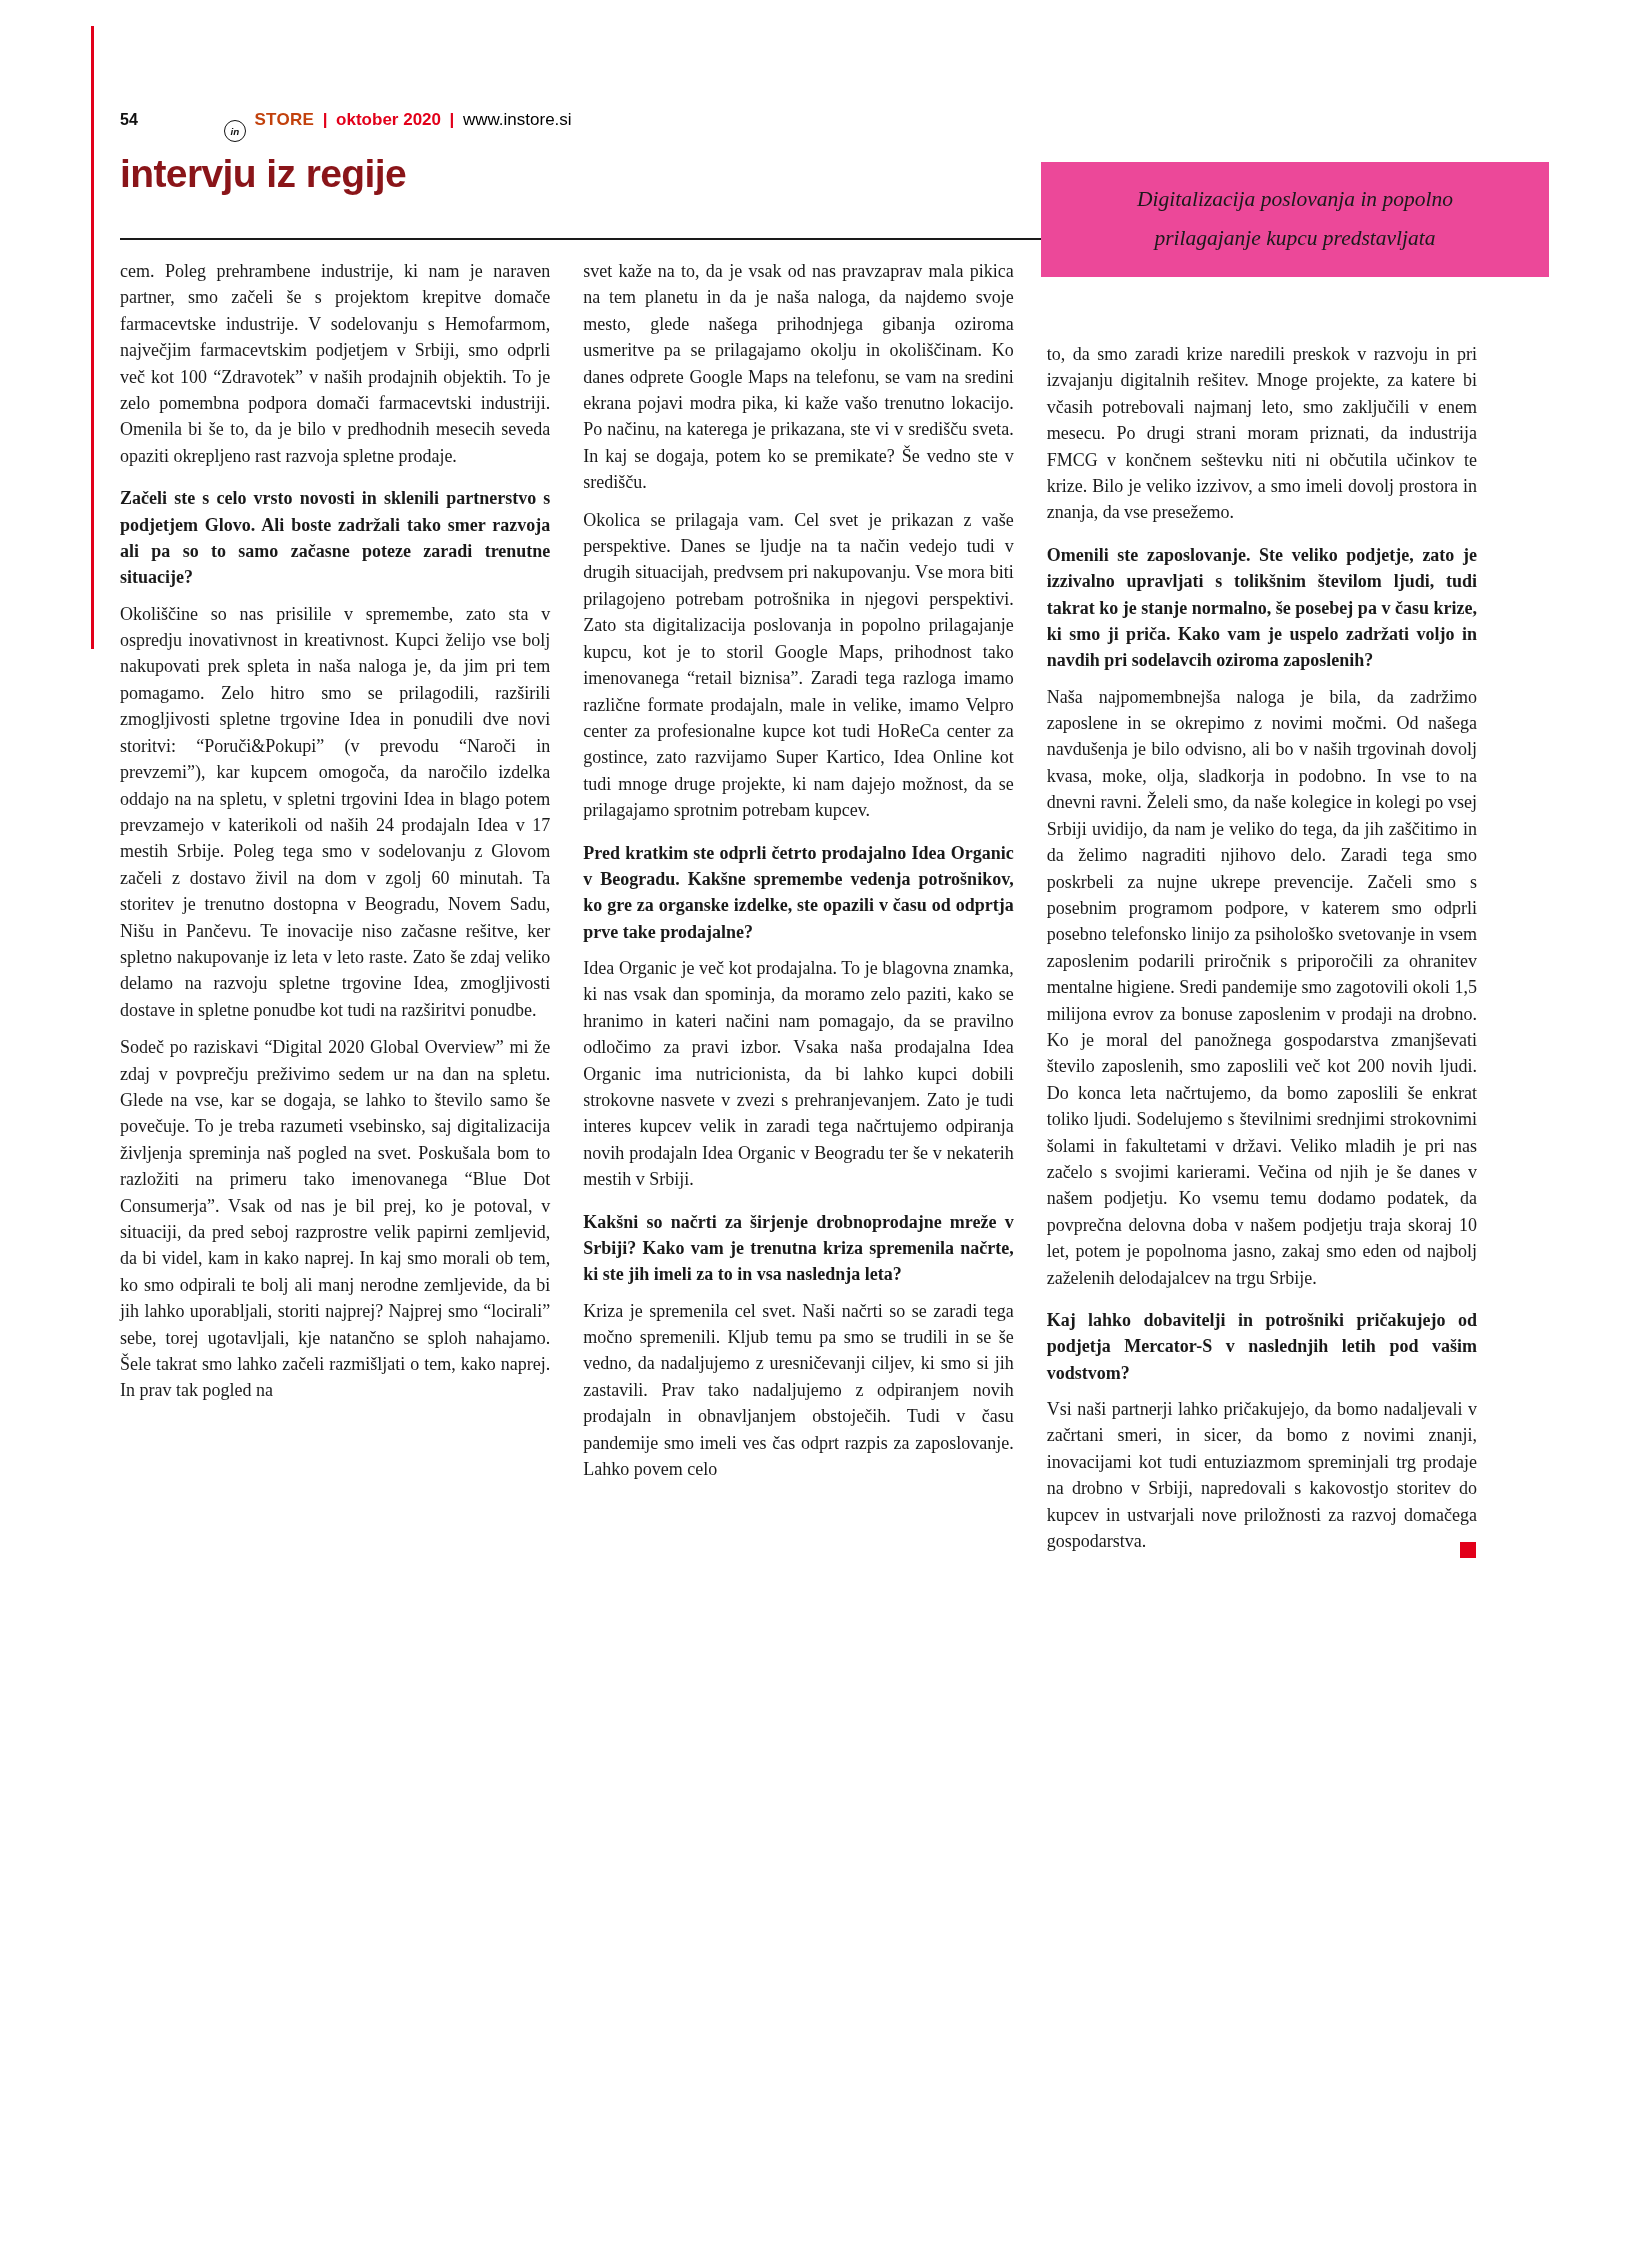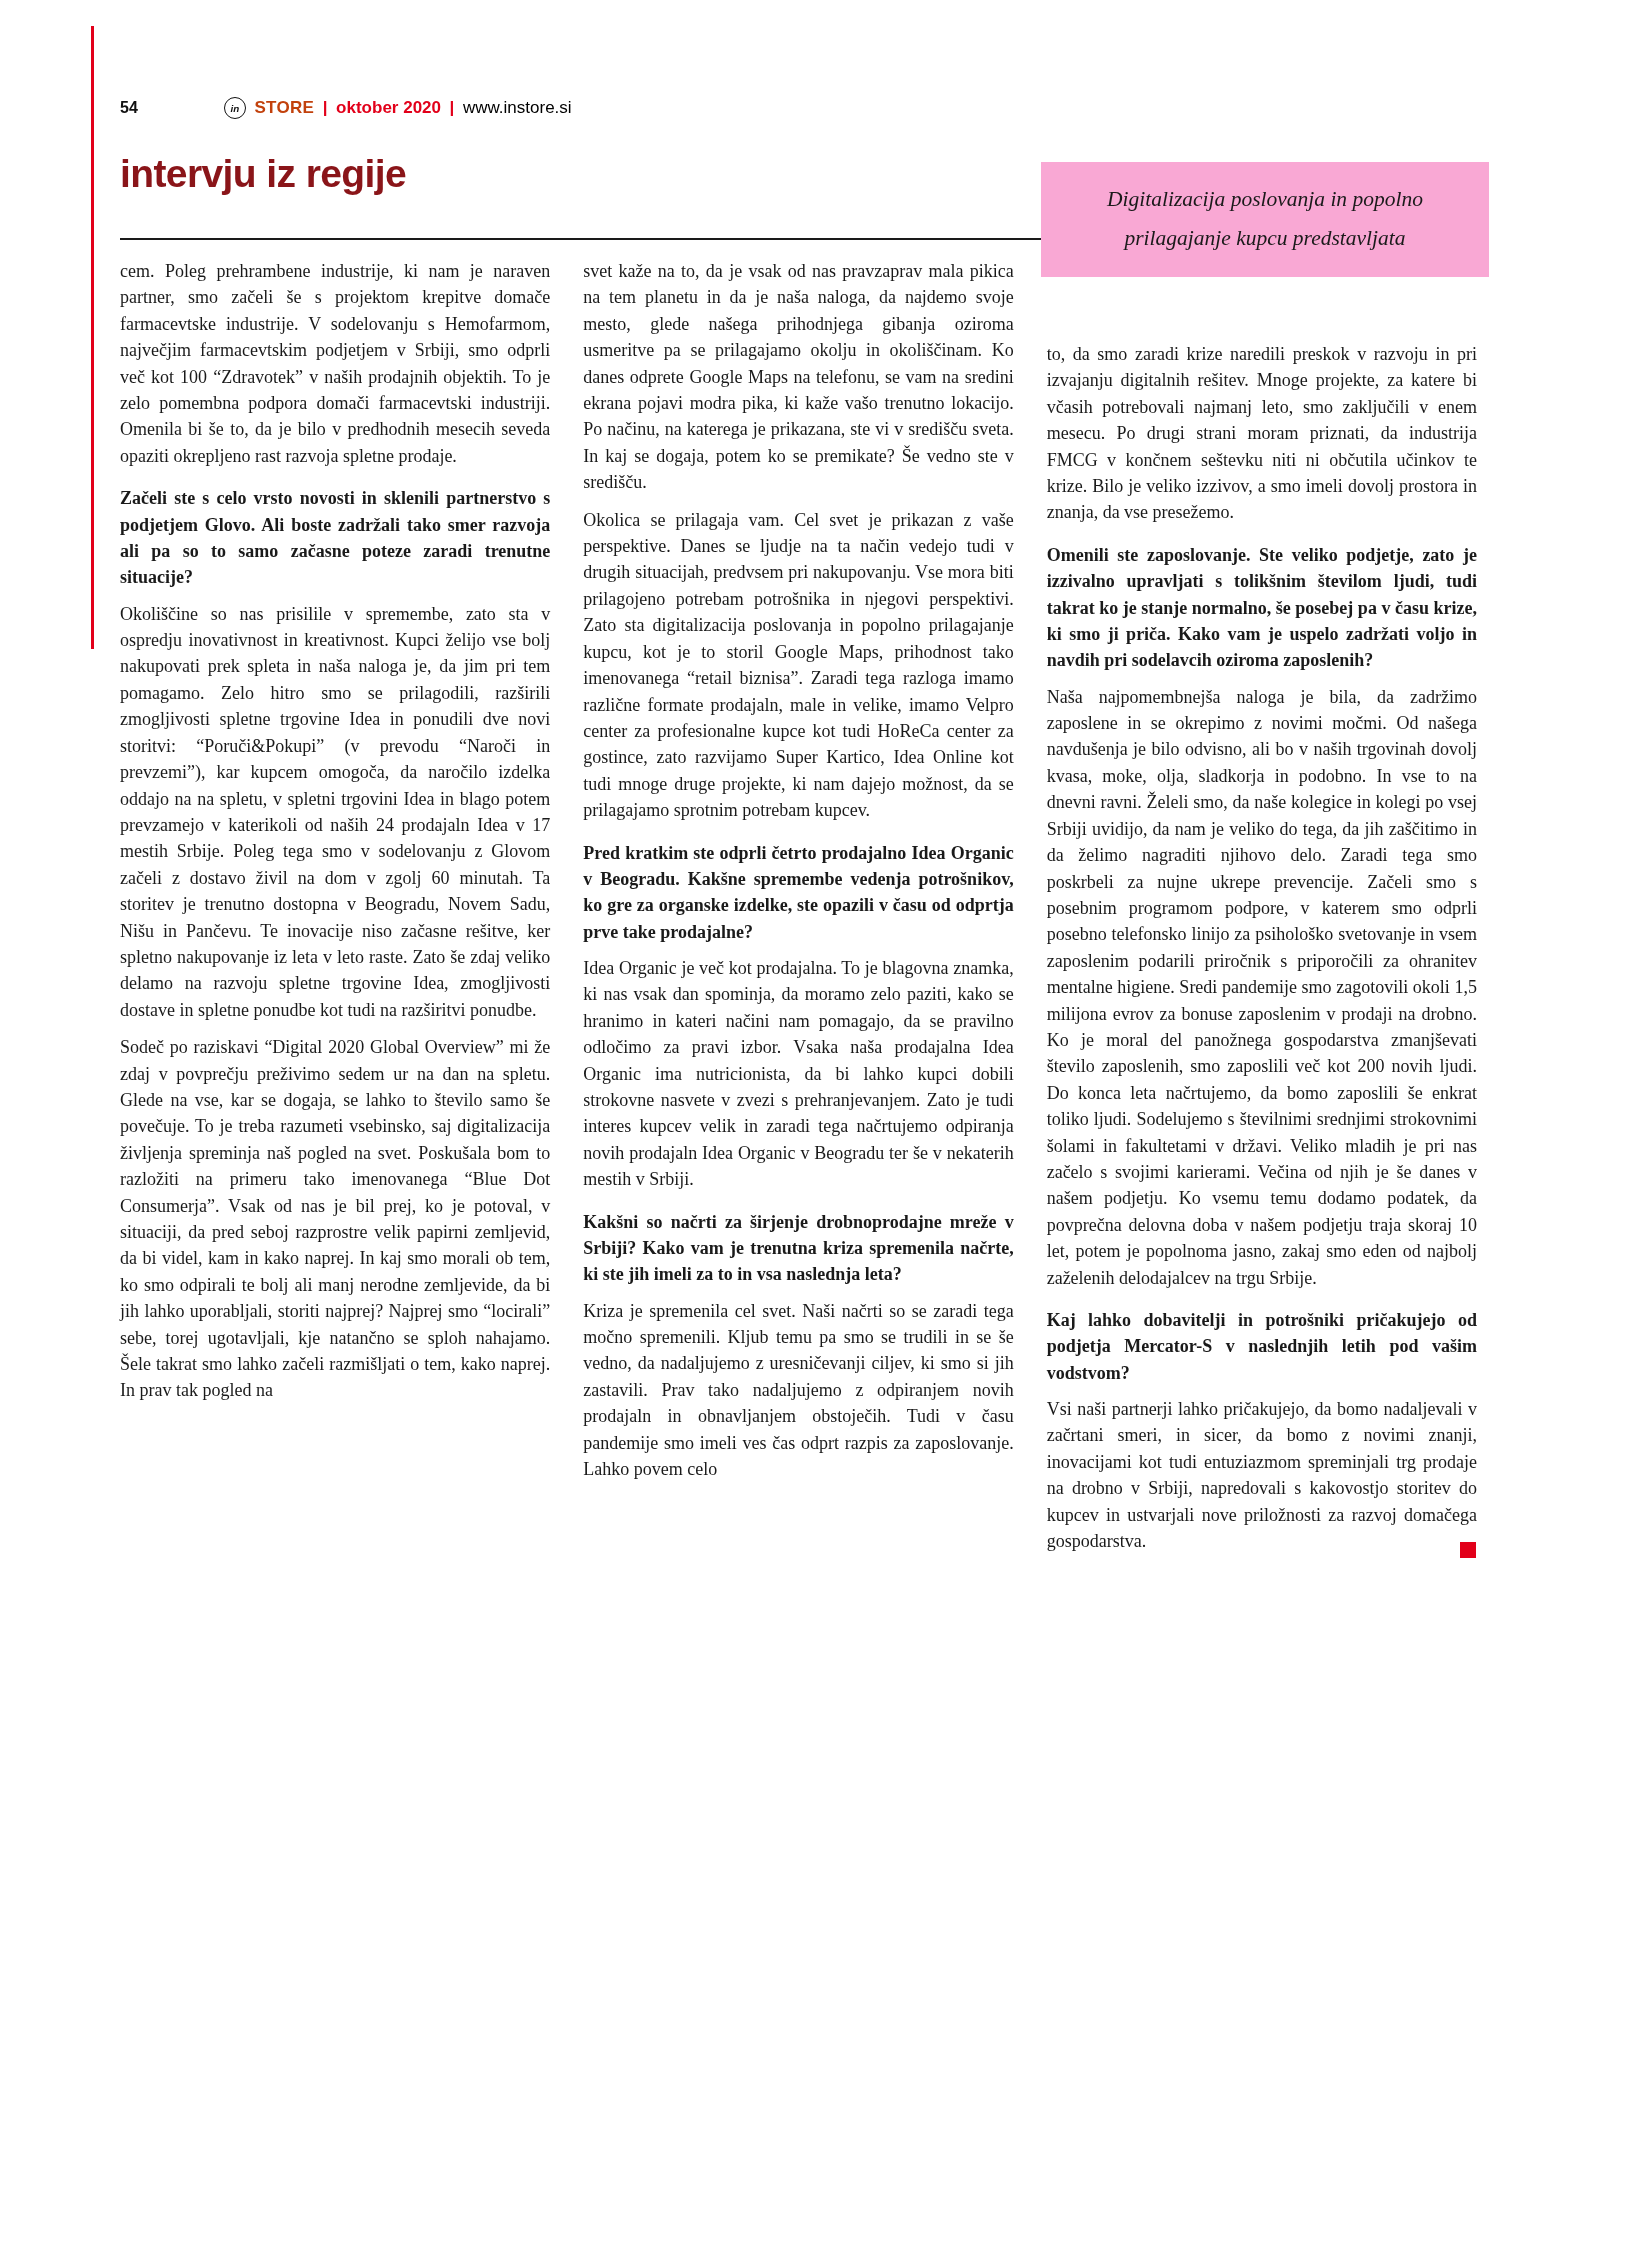--- a/index.html
+++ b/index.html
@@ -17,39 +17,39 @@
   .page-header {
     position:absolute; left:120px; top:97px;
     display:flex; align-items:center;
     font-family:"Liberation Sans", sans-serif;
   }
   .page-number { font-size:16px; font-weight:bold; color:#111; }
   .masthead { display:flex; align-items:center; gap:8.6px; font-size:17px; margin-left:86px; }
   .logo-circle {
     width:22px; height:22px; border:1.8px solid #111; border-radius:50%;
     display:flex; align-items:center; justify-content:center;
-    font-size:9.8px; font-weight:bold; color:#111; font-style:italic;
+    font-size:9.8px; font-weight:bold; color:#111; font-style:italic;margin-top:23px;
   }
   .brand { font-weight:bold; color:#c2410c; letter-spacing:0.3px; }
   .sep { color:#e2001a; font-weight:bold; }
   .issue { color:#e2001a; font-weight:bold; }
   .website { color:#000000; }
   .section-title {
     position:absolute; left:120px; top:152px;
     font-family:"Liberation Sans", sans-serif;
     font-size:39px; font-weight:bold; letter-spacing:-0.6px;
     color:#8a1519;
   }
   .title-rule {
     position:absolute; left:120px; top:238px;
     width:1357px; height:1.8px; background:#1a1a1a;
   }
   .pull-quote {
-    position:absolute; left:1041px; top:162px; width:448px;
-    background:#f9a8d4; padding:18.4px 13.5px 19.6px;
+    position:absolute; left:1041px; top:162px; width:508px;
+    background:#ec4899; padding:18.4px 13.5px 19.6px;
     text-align:center; font-style:italic;
     font-size:21.5px; line-height:1.8; color:#1a1a1a;
     z-index:2;
   }
   .columns {
     position:absolute; left:120px; top:258px; width:1357px;
     display:flex; gap:33px;
   }
   .col {
     flex:1; text-align:justify;

